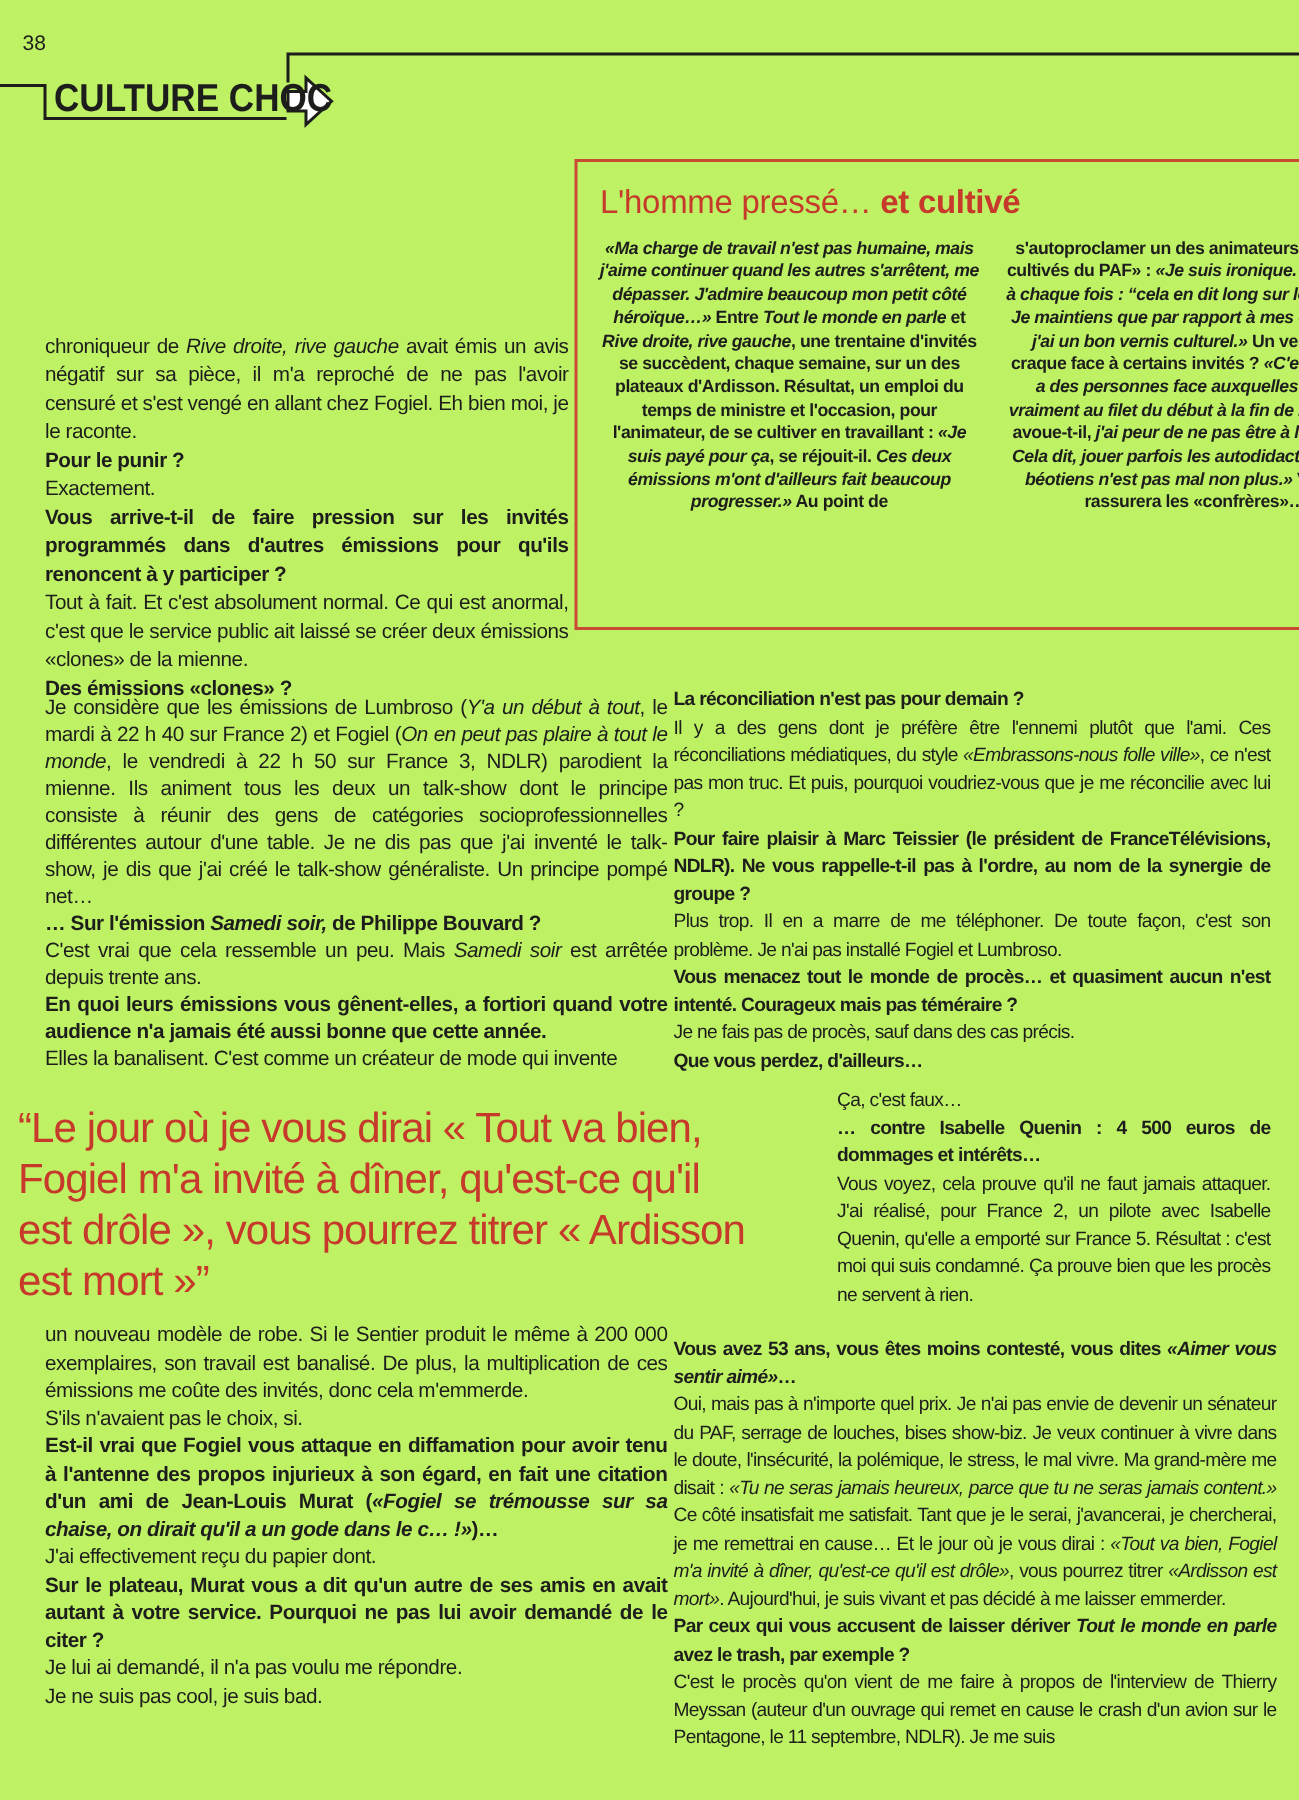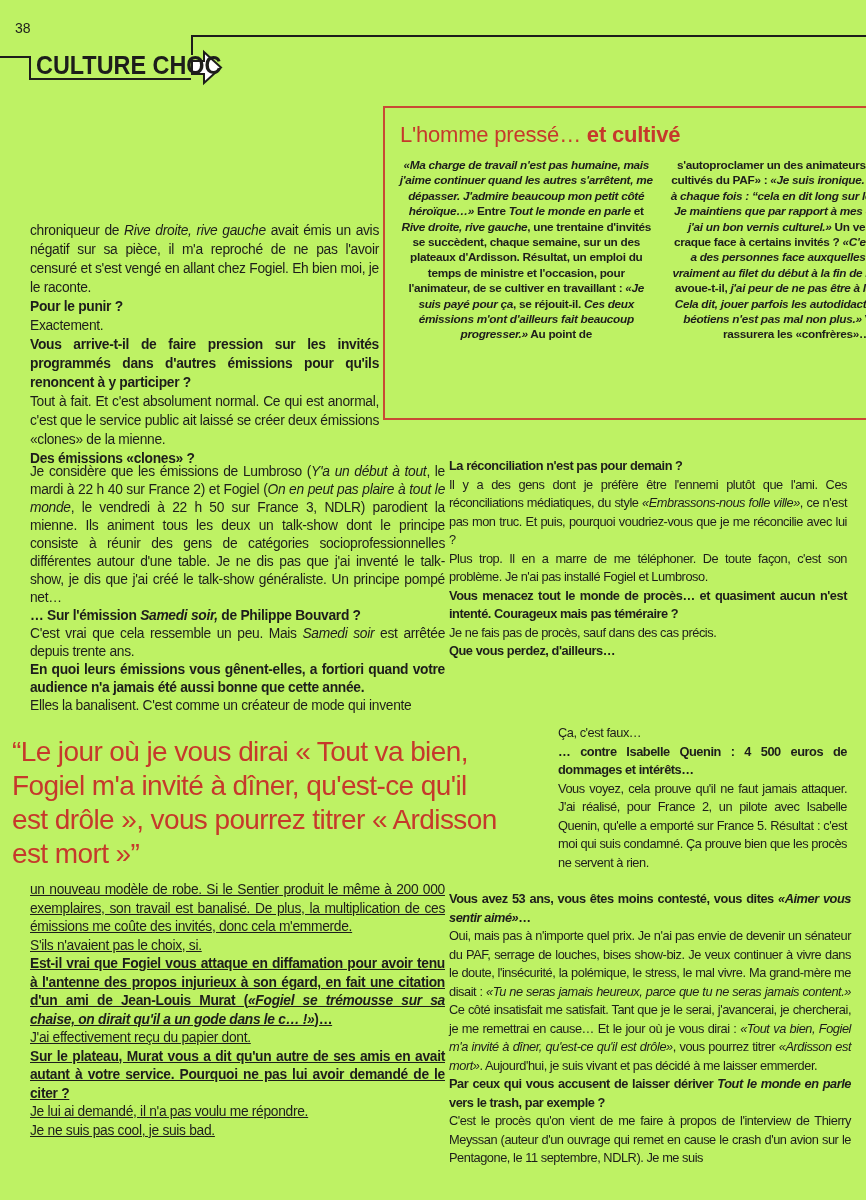--- a/index.html
+++ b/index.html
@@ -15,21 +15,21 @@
   .ib-title{font-size:22px;letter-spacing:-0.2px;color:var(--accent);margin:2px 0 10px 1px;}
   .ib-title .bold{font-weight:bold;}
   .ib-cols{display:flex;gap:16px;}
   .ibcol{flex:1;font-size:11.8px;line-height:15.4px;letter-spacing:-0.3px;font-weight:bold;}
   .ibcol p{margin:0;text-align:center;}
   .block{position:absolute;}
   .block p{margin:0;text-align:justify;}
   .col-left{font-size:13.8px;letter-spacing:-0.3px;}
   .block-a{left:30px;top:221px;width:349px;line-height:19px;}
   .block-b{left:30px;top:463px;width:415px;line-height:18px;}
-  .block-c{left:30px;top:881px;width:415px;line-height:18.5px;text-decoration:underline;}
+  .block-c{left:30px;top:881px;width:415px;line-height:18.5px;}
   .col-right{font-size:12.8px;letter-spacing:-0.45px;line-height:18.5px;}
   .block-d{left:449px;top:457px;width:398px;}
   .block-e{left:558px;top:724px;width:289px;}
   .block-f{left:449px;top:890px;width:402px;}
   .pq{position:absolute;left:12px;top:735px;width:585px;color:var(--accent);
       font-size:28px;line-height:34px;letter-spacing:-0.6px;}
   .pq p{margin:0;text-align:left;}
   .b{font-weight:bold;}
   .i{font-style:italic;}
 </style>
@@ -90,30 +90,31 @@
       <p><span class="b">Est-il vrai que Fogiel vous attaque en diffamation pour avoir tenu à l'antenne des propos injurieux à son égard, en fait une citation d'un ami de Jean-Louis Murat (</span><span class="b i">«Fogiel se trémousse sur sa chaise, on dirait qu'il a un gode dans le c… !»</span><span class="b">)…</span></p>
       <p><span>J'ai effectivement reçu du papier dont.</span></p>
       <p><span class="b">Sur le plateau, Murat vous a dit qu'un autre de ses amis en avait autant à votre service. Pourquoi ne pas lui avoir demandé de le citer ?</span></p>
       <p><span>Je lui ai demandé, il n'a pas voulu me répondre.</span></p>
       <p><span>Je ne suis pas cool, je suis bad.</span></p>
     </div>
 
   <div class="block col-right block-d">
       <p><span class="b">La réconciliation n'est pas pour demain ?</span></p>
       <p><span>Il y a des gens dont je préfère être l'ennemi plutôt que l'ami. Ces réconciliations médiatiques, du style </span><span class="i">«Embrassons-nous folle ville»</span><span>, ce n'est pas mon truc. Et puis, pourquoi voudriez-vous que je me réconcilie avec lui ?</span></p>
+      <p><span class="b">Pour faire plaisir à Marc Teissier (le président de FranceTélévisions, NDLR). Ne vous rappelle-t-il pas à l'ordre, au nom de la synergie de groupe ?</span></p>
       <p><span>Plus trop. Il en a marre de me téléphoner. De toute façon, c'est son problème. Je n'ai pas installé Fogiel et Lumbroso.</span></p>
       <p><span class="b">Vous menacez tout le monde de procès… et quasiment aucun n'est intenté. Courageux mais pas téméraire ?</span></p>
       <p><span>Je ne fais pas de procès, sauf dans des cas précis.</span></p>
       <p><span class="b">Que vous perdez, d'ailleurs…</span></p>
     </div>
   <div class="block col-right block-e">
       <p><span>Ça, c'est faux…</span></p>
       <p><span class="b">… contre Isabelle Quenin : 4 500 euros de dommages et intérêts…</span></p>
       <p><span>Vous voyez, cela prouve qu'il ne faut jamais attaquer. J'ai réalisé, pour France 2, un pilote avec Isabelle Quenin, qu'elle a emporté sur France 5. Résultat : c'est moi qui suis condamné. Ça prouve bien que les procès ne servent à rien.</span></p>
     </div>
   <div class="block col-right block-f">
       <p><span class="b">Vous avez 53 ans, vous êtes moins contesté, vous dites </span><span class="b i">«Aimer vous sentir aimé»</span><span class="b">…</span></p>
       <p><span>Oui, mais pas à n'importe quel prix. Je n'ai pas envie de devenir un sénateur du PAF, serrage de louches, bises show-biz. Je veux continuer à vivre dans le doute, l'insécurité, la polémique, le stress, le mal vivre. Ma grand-mère me disait : </span><span class="i">«Tu ne seras jamais heureux, parce que tu ne seras jamais content.»</span><span> Ce côté insatisfait me satisfait. Tant que je le serai, j'avancerai, je chercherai, je me remettrai en cause… Et le jour où je vous dirai : </span><span class="i">«Tout va bien, Fogiel m'a invité à dîner, qu'est-ce qu'il est drôle»</span><span>, vous pourrez titrer </span><span class="i">«Ardisson est mort»</span><span>. Aujourd'hui, je suis vivant et pas décidé à me laisser emmerder.</span></p>
-      <p><span class="b">Par ceux qui vous accusent de laisser dériver </span><span class="b i">Tout le monde en parle</span><span class="b"> vers le trash, par exemple ?</span></p>
+      <p><span class="b">Par ceux qui vous accusent de laisser dériver </span><span class="b i">Tout le monde en parle</span><span class="b"> avez le trash, par exemple ?</span></p>
       <p><span>C'est le procès qu'on vient de me faire à propos de l'interview de Thierry Meyssan (auteur d'un ouvrage qui remet en cause le crash d'un avion sur le Pentagone, le 11 septembre, NDLR). Je me suis</span></p>
     </div>
 
 </div>
 
 </body></html>

